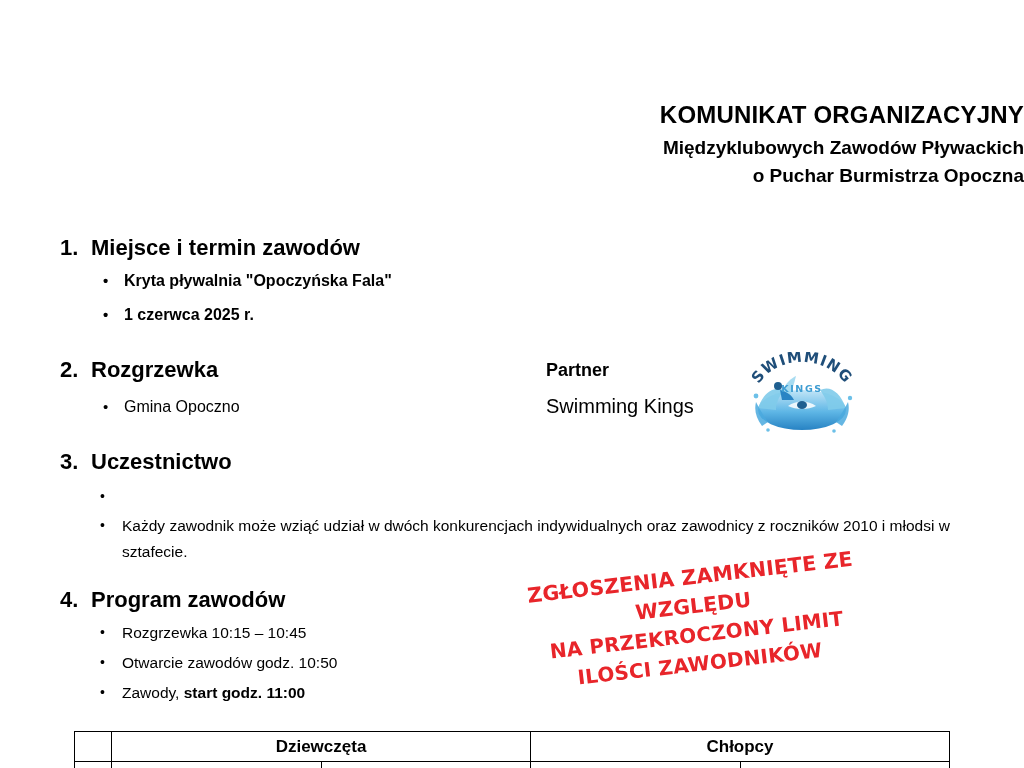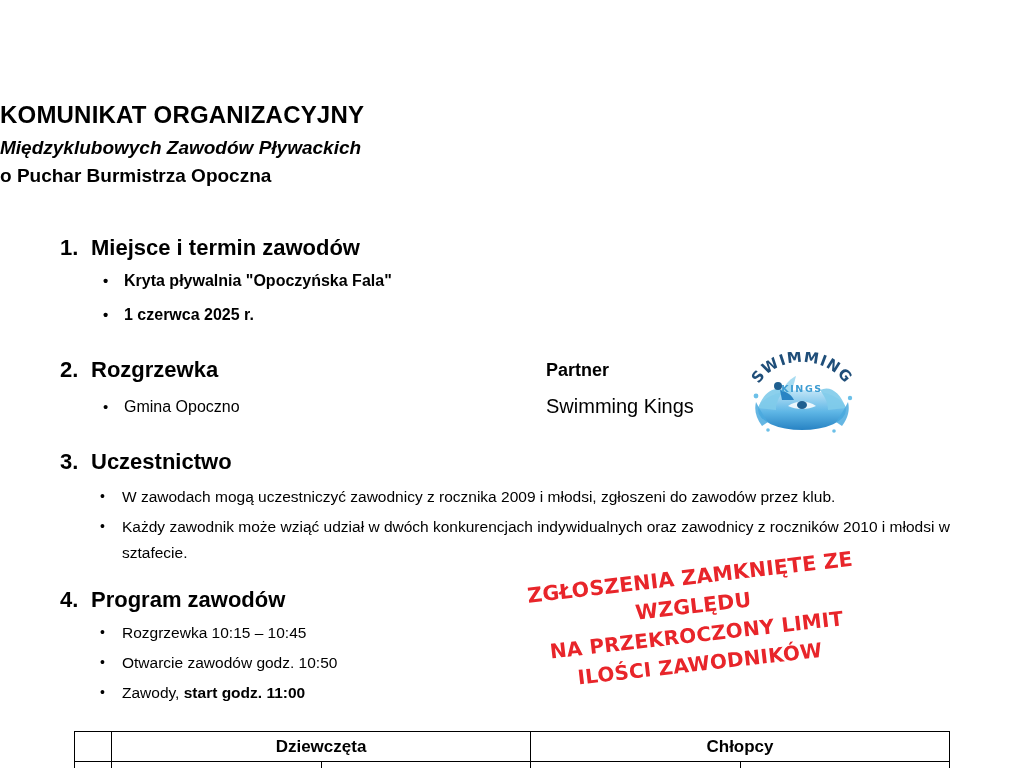--- a/index.html
+++ b/index.html
@@ -22,32 +22,31 @@
     inset: 0;
     background: #ffffff;
   }
 
   
   .title-block {
     position: absolute;
     left: 0;
     top: 100px;
     width: 1024px;
-    text-align: left;
+    text-align: right;
   }
   .doc-title {
     font-size: 24px;
     font-weight: bold;
     letter-spacing: 0.2px;
     line-height: 30px;
   }
   .doc-subtitle {
     font-size: 19px;
     font-weight: bold;
-    font-style: italic;
     line-height: 28px;
     margin-top: 4px;
   }
   .doc-subtitle2 {
     font-size: 19px;
     font-weight: bold;
     line-height: 28px;
   }
 
   
@@ -284,21 +283,20 @@
       <text x="64" y="40" font-family="'DejaVu Sans', sans-serif" font-size="9.5" font-weight="bold" fill="#3d9cd2" text-anchor="middle" letter-spacing="1.6">KINGS</text>
     </svg>
   </div>
 
   <div class="section" id="sec-uczestnictwo" style="top:450px;">
     <div class="sec-head">
       <span class="sec-num">3.</span><span>Uczestnictwo</span>
     </div>
     <div class="para-row" style="margin-top:10px;">
       <span class="bullet-dot">•</span>
-      <span class="para-text">W zawodach mogą uczestniczyć zawodnicy z rocznika 2009 i młodsi, zgłoszeni do zawodów przez klub.</span>
     </div>
     <div class="para-row" style="margin-top:4px;">
       <span class="bullet-dot">•</span>
       <span class="para-text">Każdy zawodnik może wziąć udział w dwóch konkurencjach indywidualnych oraz zawodnicy z roczników 2010 i młodsi w sztafecie.</span>
     </div>
   </div>
 
   <div class="section" id="sec-program" style="top:588px;">
     <div class="sec-head">
       <span class="sec-num">4.</span><span>Program zawodów</span>

